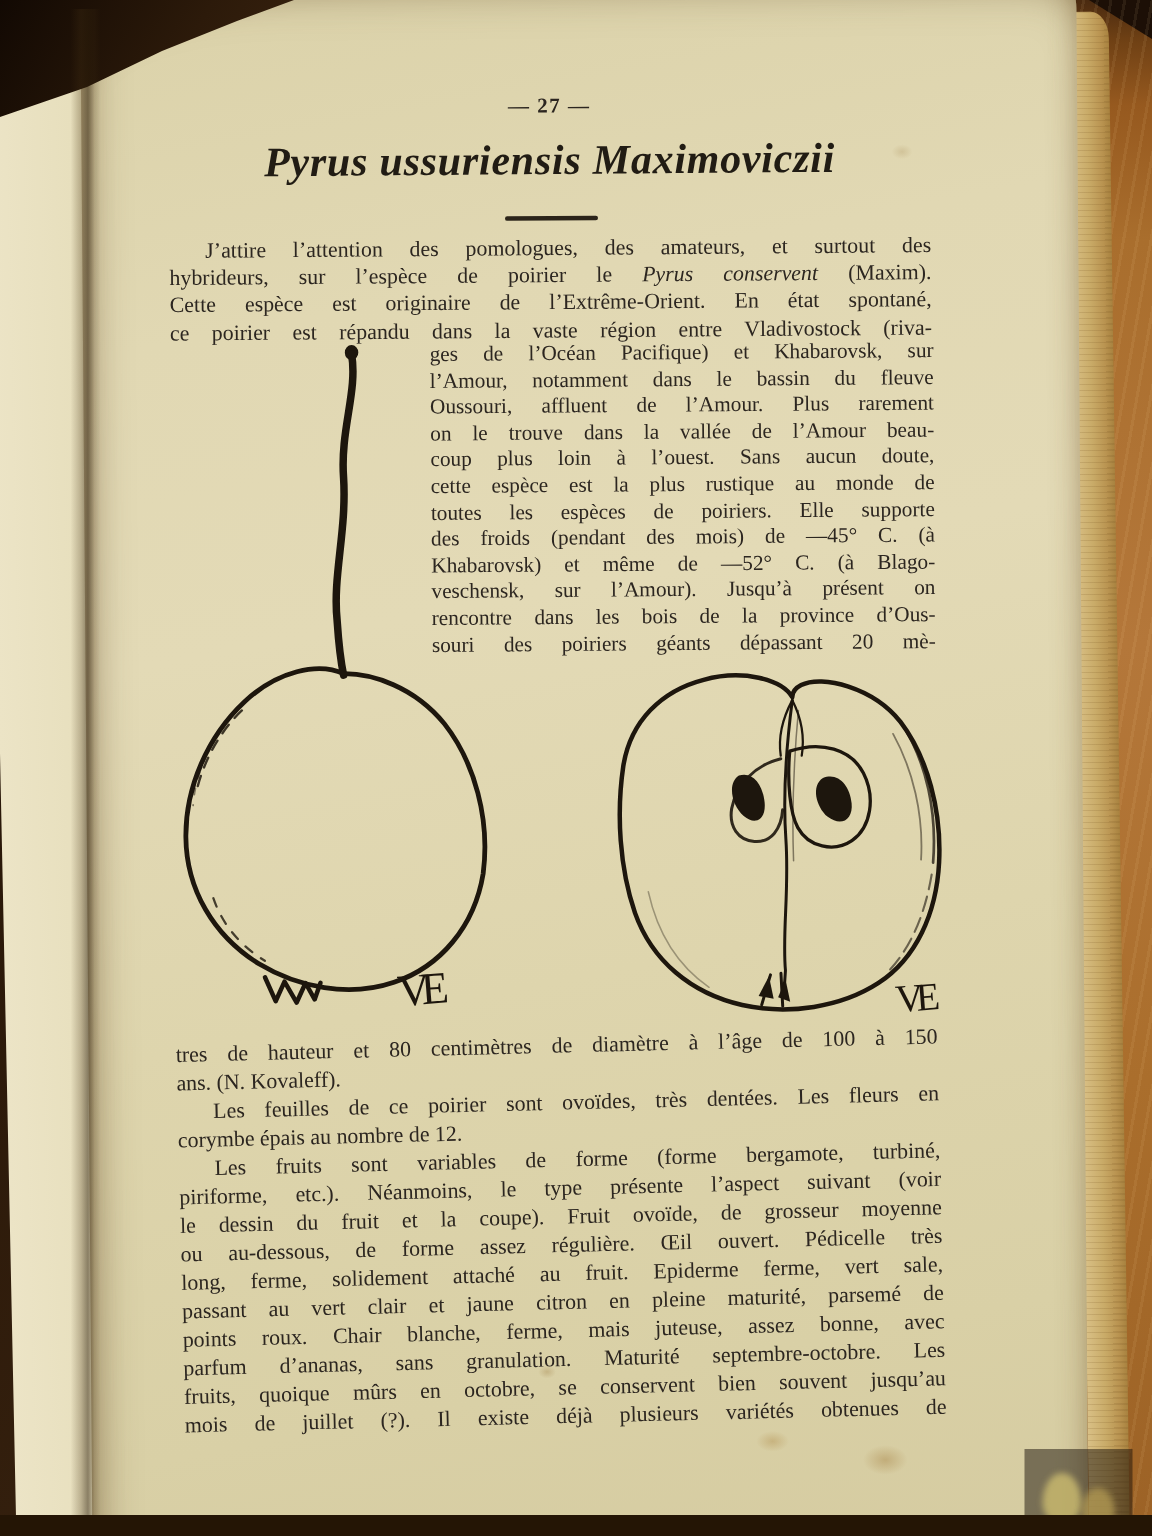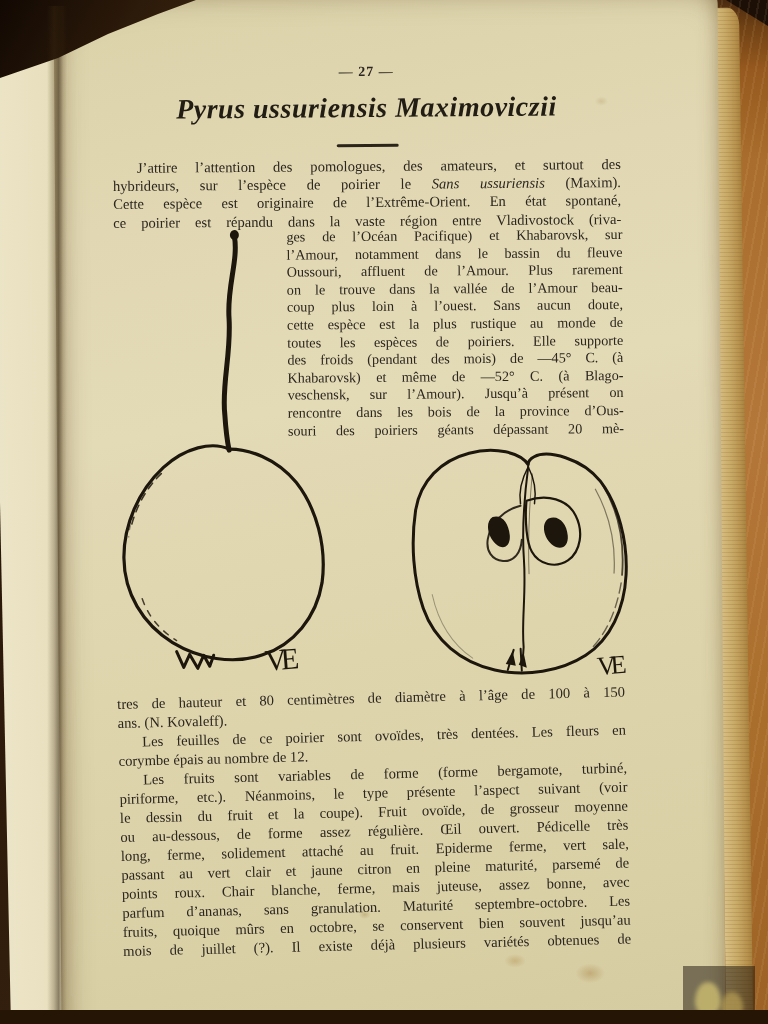--- a/index.html
+++ b/index.html
@@ -99,21 +99,21 @@
   <div class="page">
     <div class="content">
 
       <div class="page-number">— 27 —</div>
 
       <h1 class="title">Pyrus ussuriensis Maximoviczii</h1>
       <div class="title-rule"></div>
 
       <div class="textblock p1">
           <div class="line indent">J’attire l’attention des pomologues, des amateurs, et surtout des</div>
-          <div class="line">hybrideurs, sur l’espèce de poirier le <i>Sans ussuriensis</i> (Maxim).</div>
+          <div class="line">hybrideurs, sur l’espèce de poirier le <i>Pyrus conservent</i> (Maxim).</div>
           <div class="line">Cette espèce est originaire de l’Extrême-Orient. En état spontané,</div>
           <div class="line">ce poirier est répandu dans la vaste région entre Vladivostock (riva-</div>
         </div>
 
       <div class="textblock col">
           <div class="line">ges de l’Océan Pacifique) et Khabarovsk, sur</div>
           <div class="line">l’Amour, notamment dans le bassin du fleuve</div>
           <div class="line">Oussouri, affluent de l’Amour. Plus rarement</div>
           <div class="line">on le trouve dans la vallée de l’Amour beau-</div>
           <div class="line">coup plus loin à l’ouest. Sans aucun doute,</div>

